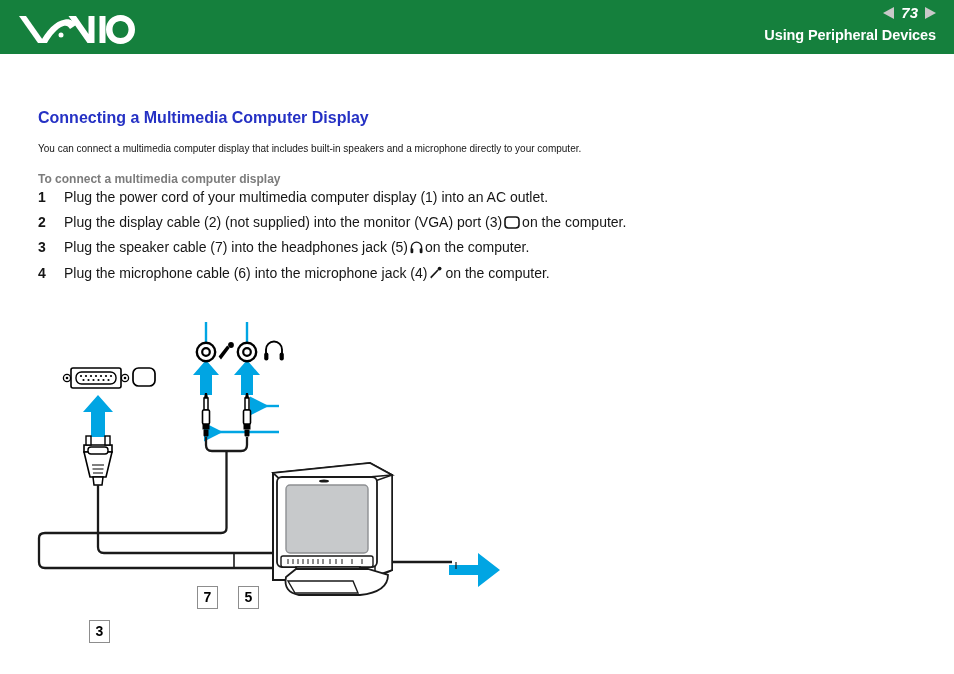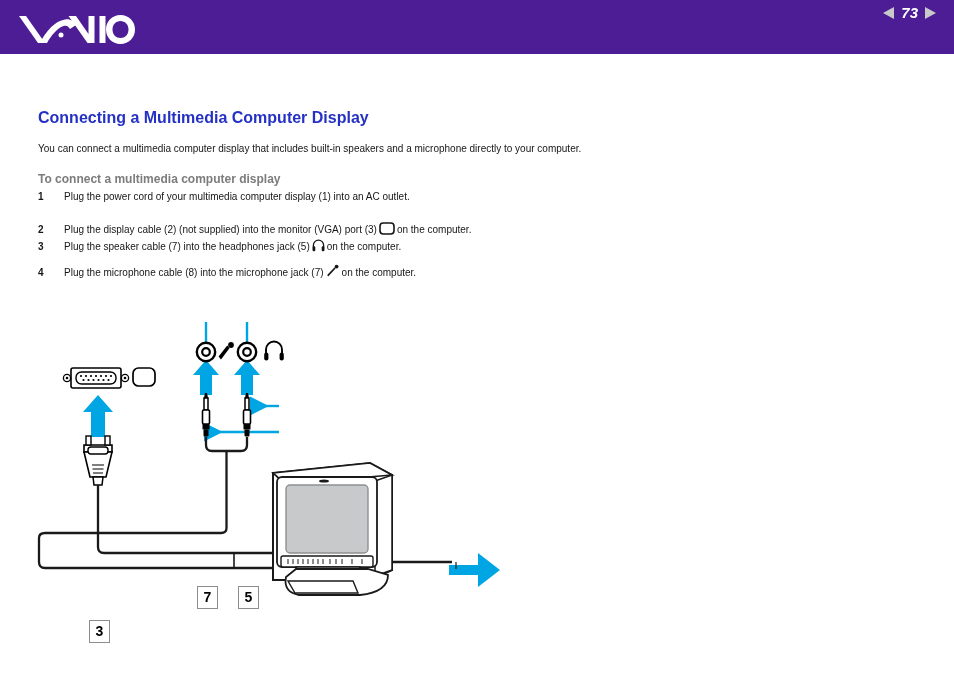--- a/index.html
+++ b/index.html
@@ -14,21 +14,21 @@
     font-family: "Liberation Sans", sans-serif;
     overflow: hidden;
   }
 
   
   #header {
     position: absolute;
     left: 0; top: 0;
     width: 954px;
     height: 54px;
-    background: #4c1d95;
+    background: #15803d;
   }
   #vaio-logo {
     position: absolute;
     left: 18px; top: 6px;
     width: 118px; height: 42px;
   }
   #pager {
     position: absolute;
     right: 18px; top: 4px;
     display: flex;
@@ -83,32 +83,32 @@
     left: 38px; top: 104px;
     color: #7c7c7c;
     font-size: 12px;
     line-height: 22px;
     white-space: nowrap;
   }
 
   .step {
     position: absolute;
     left: 38px;
-    font-size: 10px;
+    font-size: 14px;
     color: #161616;
     line-height: 18px;
     white-space: nowrap;
   }
   .step .num {
     display: inline-block;
     width: 26px;
     font-weight: bold;
   }
   .step-1 { top: 134px; }
-  .step-2 { top: 159px; margin-top: 8px; }
+  .step-2 { top: 159px; }
   .step-3 { top: 184px; }
   .step-4 { top: 210px; }
 
   .inline-icon {
     display: inline-block;
     vertical-align: -2px;
     margin: 0 2px;
   }
 
   
@@ -156,20 +156,21 @@
              M205 30 C196 30 189 37 189 47 C189 57 196 64 205 64
              C214 64 221 57 221 47 C221 37 214 30 205 30 Z" fill="#ffffff"></path>
   </svg>
 
   <div id="pager">
     <span class="nav-tri left"></span>
     <span id="page-number">73</span>
     <span class="nav-tri right"></span>
   </div>
 
+  <div id="section-title">Using Peripheral Devices</div>
 </div>
 
 <div id="content">
 
   <h1 id="page-title">Connecting a Multimedia Computer Display</h1>
 
   <p id="intro-text">You can connect a multimedia computer display that includes built-in speakers and a microphone directly to your computer.</p>
 
   <h2 id="subhead">To connect a multimedia computer display</h2>
 
@@ -189,21 +190,21 @@
     <span class="num">3</span><span>Plug the speaker cable (7) into the headphones jack (5)</span><span class="inline-icon">
       <svg width="13" height="13" viewBox="0 0 13 13">
         <path d="M1.4 8 V6.2 A5.1 5.1 0 0 1 11.6 6.2 V8" fill="none" stroke="#161616" stroke-width="1.3"></path>
         <rect x="0.5" y="7.2" width="2.8" height="5" rx="1.2" fill="#161616"></rect>
         <rect x="9.7" y="7.2" width="2.8" height="5" rx="1.2" fill="#161616"></rect>
       </svg>
     </span><span>on the computer.</span>
   </div>
 
   <div class="step step-4">
-    <span class="num">4</span><span>Plug the microphone cable (8) into the microphone jack (7)</span><span class="inline-icon">
+    <span class="num">4</span><span>Plug the microphone cable (6) into the microphone jack (4)</span><span class="inline-icon">
       <svg width="14" height="14" viewBox="0 0 14 14">
         <circle cx="10.6" cy="2.6" r="1.9" fill="#161616"></circle>
         <path d="M9.6 4.4 L2.2 12.4 L1.2 11.0 L8.6 3.2 Z" fill="#161616"></path>
       </svg>
     </span><span>on the computer.</span>
   </div>
 </div>
 
 <div id="diagram">
 

